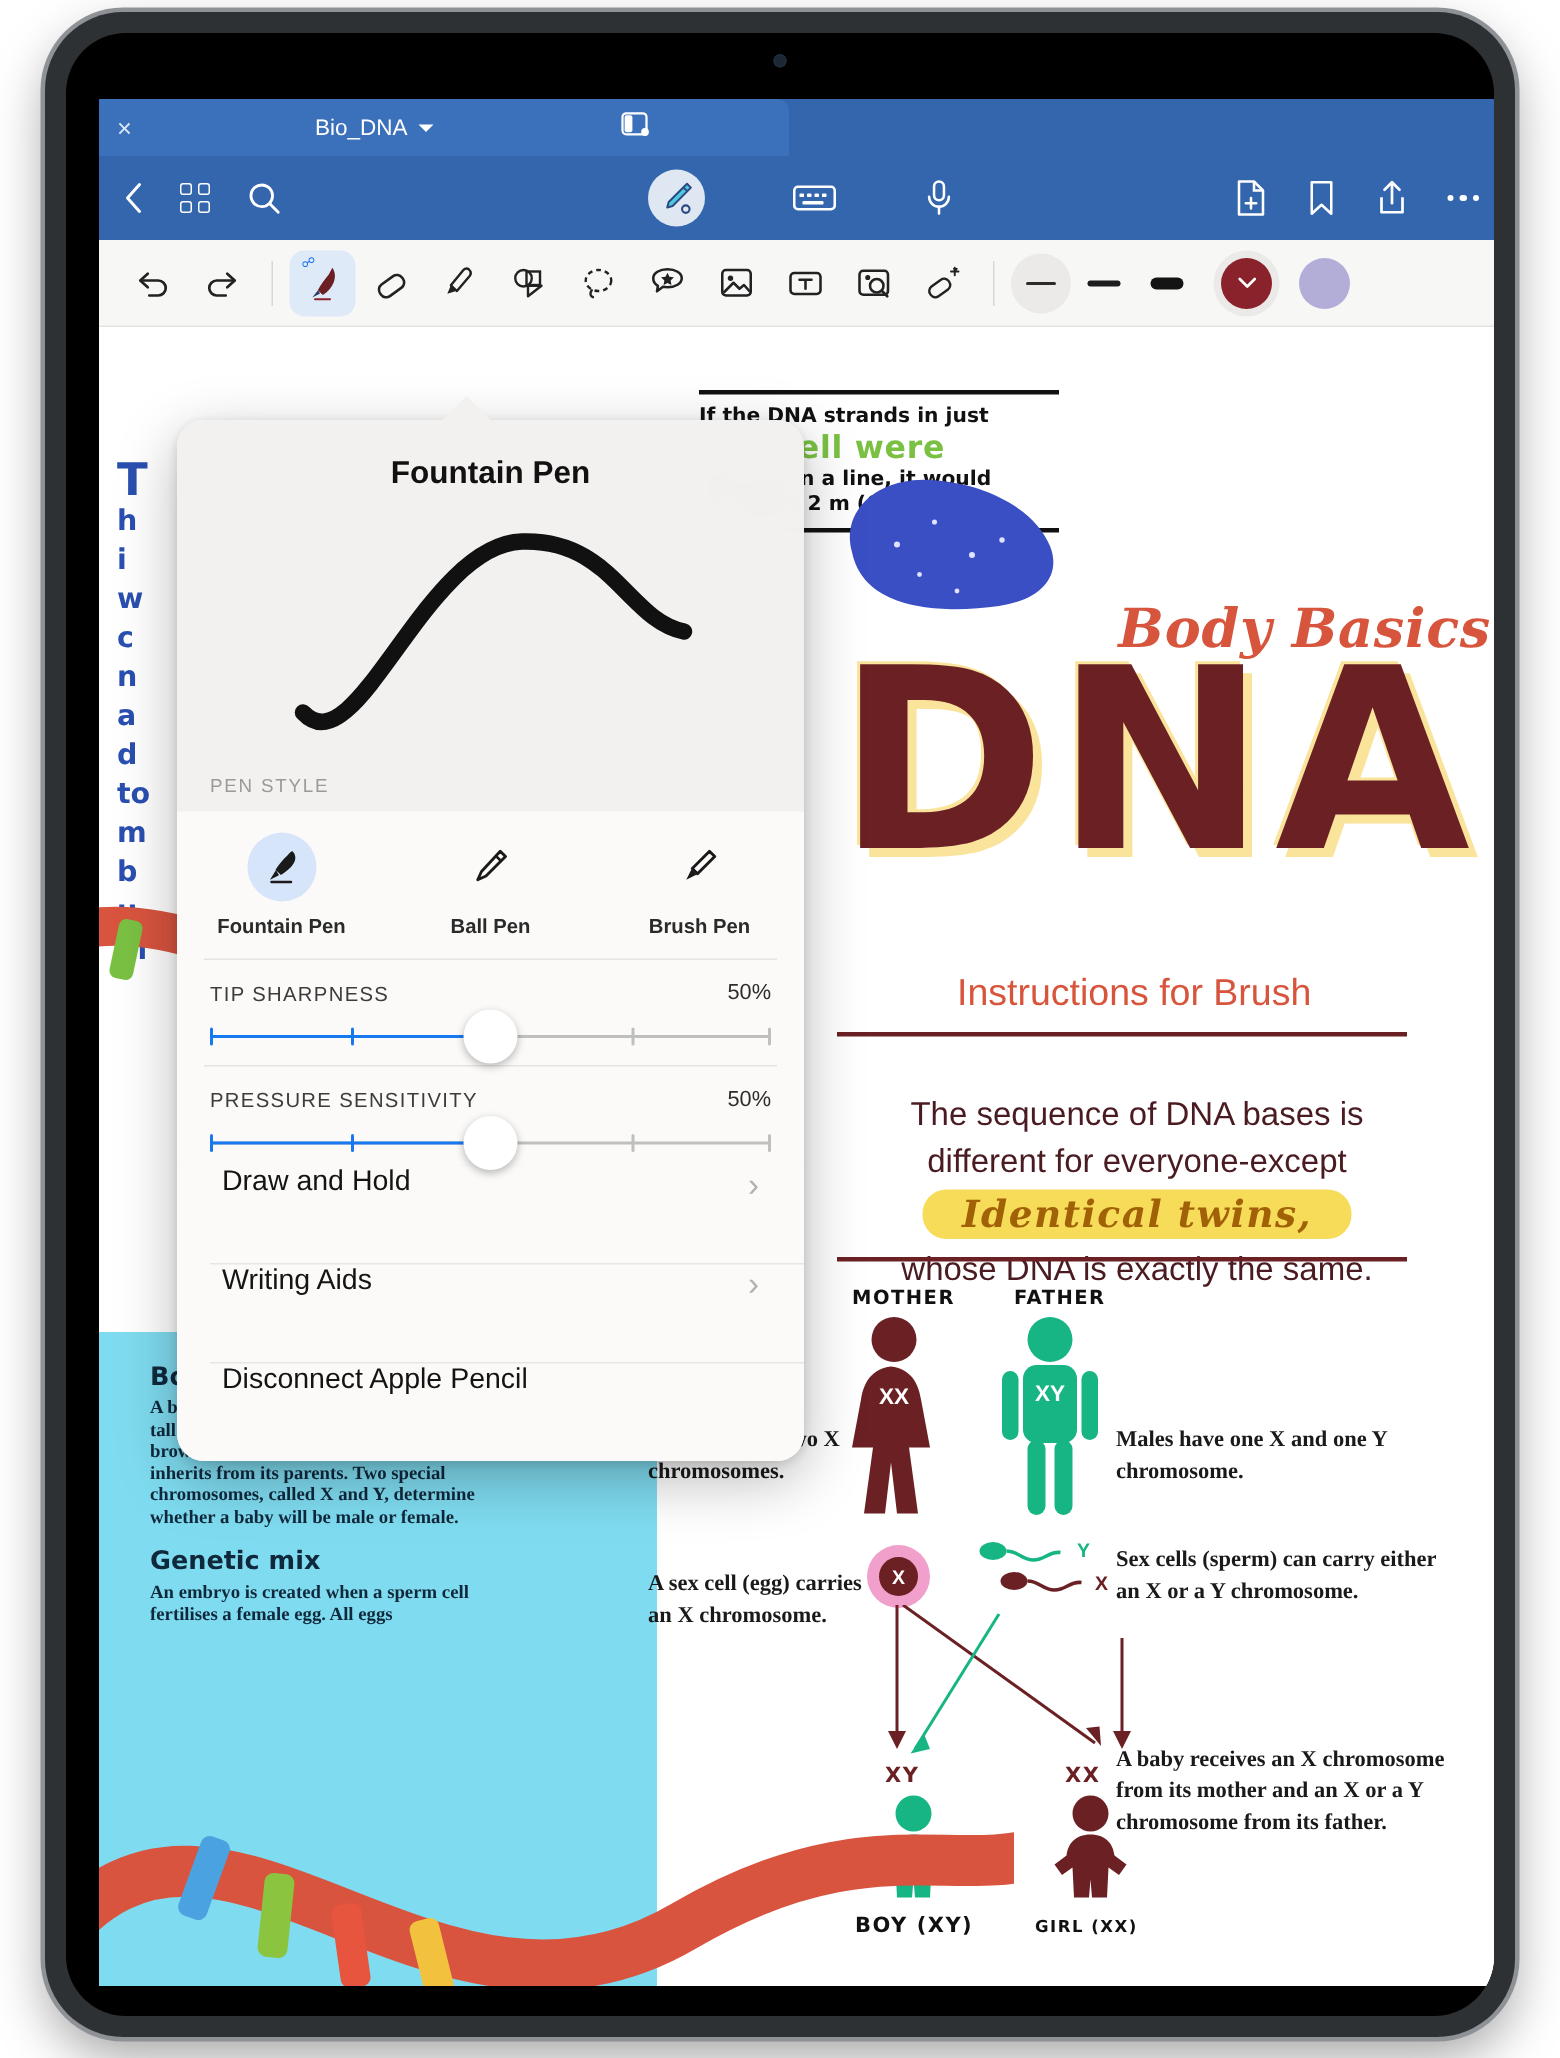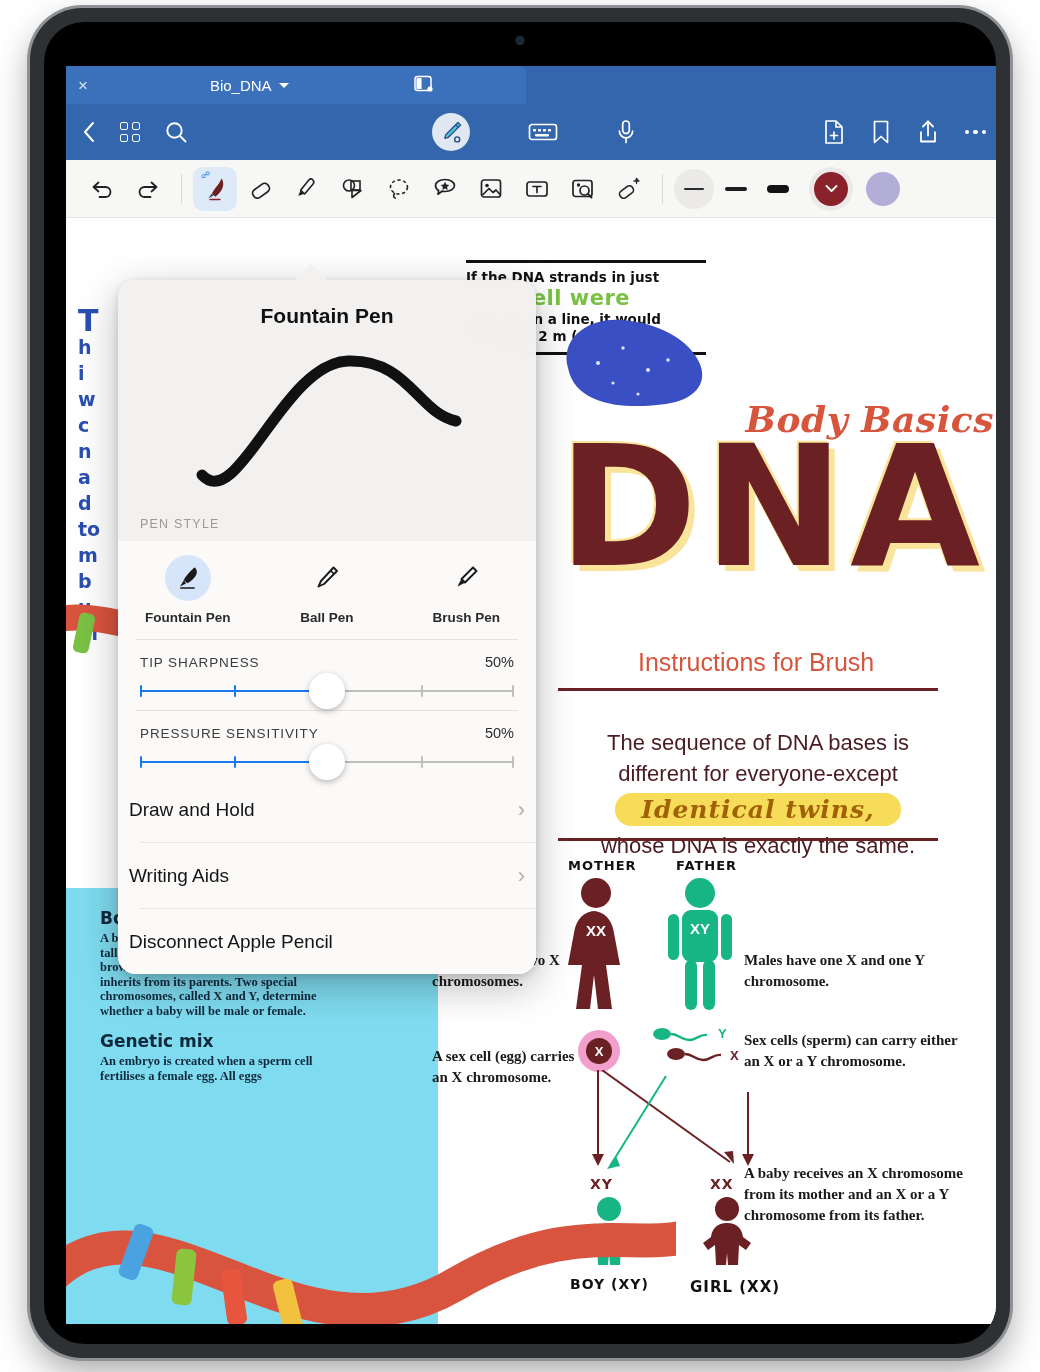--- a/index.html
+++ b/index.html
@@ -271,22 +271,22 @@
   .track { position:relative; height:14px; }
   .track-line { position:absolute; top:6px; left:0; right:0; height:2px; background:#bfbfbd; }
   .track-fill { position:absolute; top:6px; left:0; height:2px; background:#1878f0; }
   .tick { position:absolute; top:1px; width:2px; height:12px; border-radius:1px; }
   .thumb {
     position:absolute; top:-11px; width:36px; height:36px; border-radius:50%;
     background:#fff; box-shadow: 0 2px 6px rgba(0,0,0,.28); cursor:pointer;
   }
   .settings-list { background:#fbfaf9; }
   .settings-row {
-    height:65px; display:flex; align-items:center;
-    padding: 0 11px; font-size:19px; color:#141414; cursor:pointer;
+    height:65px; display:flex; align-items:flex-start;
+    padding: 0 30px; font-size:19px; color:#141414; cursor:pointer;
   }
   .settings-row .chev { margin-left:auto; color:#b3b1af; font-size:22px; }
   .row-div { height:1px; background:#e8e6e4; margin-left:22px; }
 </style>
 </head>
 <body>
 
 <div class="device-frame">
   <div class="device-screen">
     <div class="camera-dot"></div>
@@ -634,21 +634,21 @@
             <svg style="position:absolute;left:140px;top:338px;width:62px;height:72px" viewBox="0 0 62 72">
               <circle cx="31" cy="13" r="12" fill="#17b583"></circle>
               <path d="M31 27c-10 0-15 6-16 14l-8 6 5 7 7-5 1 20h10l1-12 1 12h10l1-20 7 5 5-7-8-6c-1-8-6-14-16-14z" fill="#17b583"></path>
             </svg>
             <svg style="position:absolute;left:258px;top:338px;width:62px;height:72px" viewBox="0 0 62 72">
               <circle cx="31" cy="13" r="12" fill="#6b2024"></circle>
               <path d="M31 27c-10 0-15 6-16 14l-8 6 5 7 7-5 1 20h10l1-12 1 12h10l1-20 7 5 5-7-8-6c-1-8-6-14-16-14z" fill="#6b2024"></path>
             </svg>
 
             <div class="dg-label" style="left:132px; top:418px; font-size:14px;">BOY (XY)</div>
-            <div class="dg-label" style="left:252px; top:420px; font-size:15px;text-align:center;">GIRL (XX)</div>
+            <div class="dg-label" style="left:252px; top:420px; font-size:11px;text-align:center;">GIRL (XX)</div>
           </div>
         </div>
 
         <svg class="helix" style="left:-10px; bottom:-30px; width:620px; height:300px;" viewBox="0 0 620 300">
           <path d="M-20 240 C 90 100, 230 330, 400 230 C 520 160, 580 200, 640 180" stroke="#d9543f" stroke-width="34" fill="none" stroke-linecap="round"></path>
           <rect x="70" y="170" width="20" height="56" rx="6" fill="#4aa3e0" transform="rotate(20 80 198)"></rect>
           <rect x="118" y="195" width="20" height="56" rx="6" fill="#8bc53f" transform="rotate(6 128 223)"></rect>
           <rect x="168" y="215" width="20" height="56" rx="6" fill="#e8553f" transform="rotate(-8 178 243)"></rect>
           <rect x="222" y="225" width="20" height="54" rx="6" fill="#f2c23e" transform="rotate(-14 232 252)"></rect>
         </svg>

